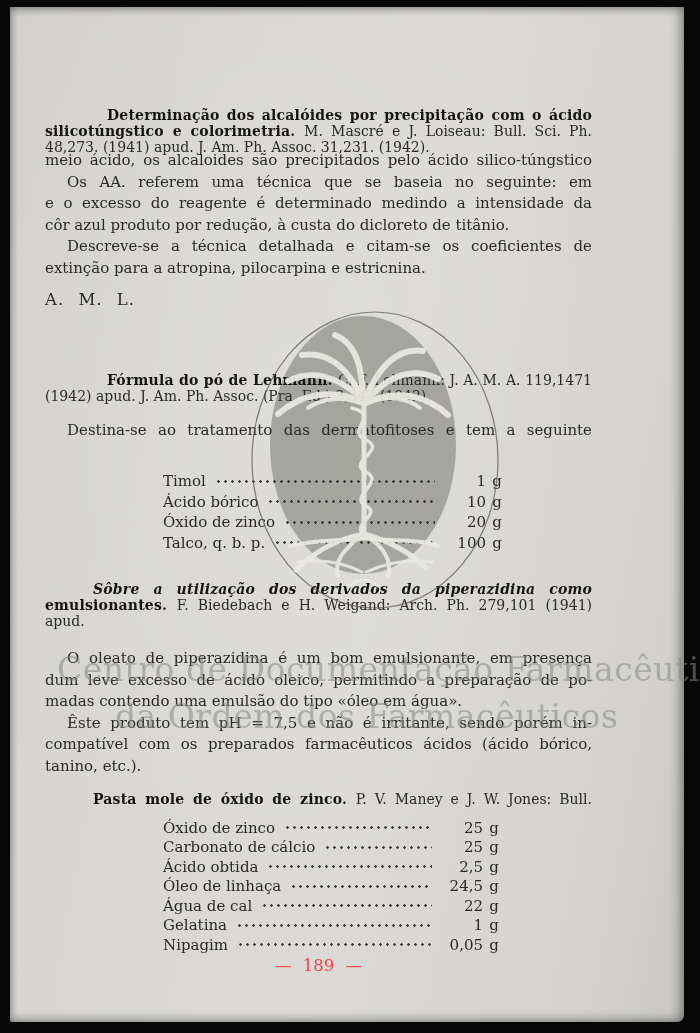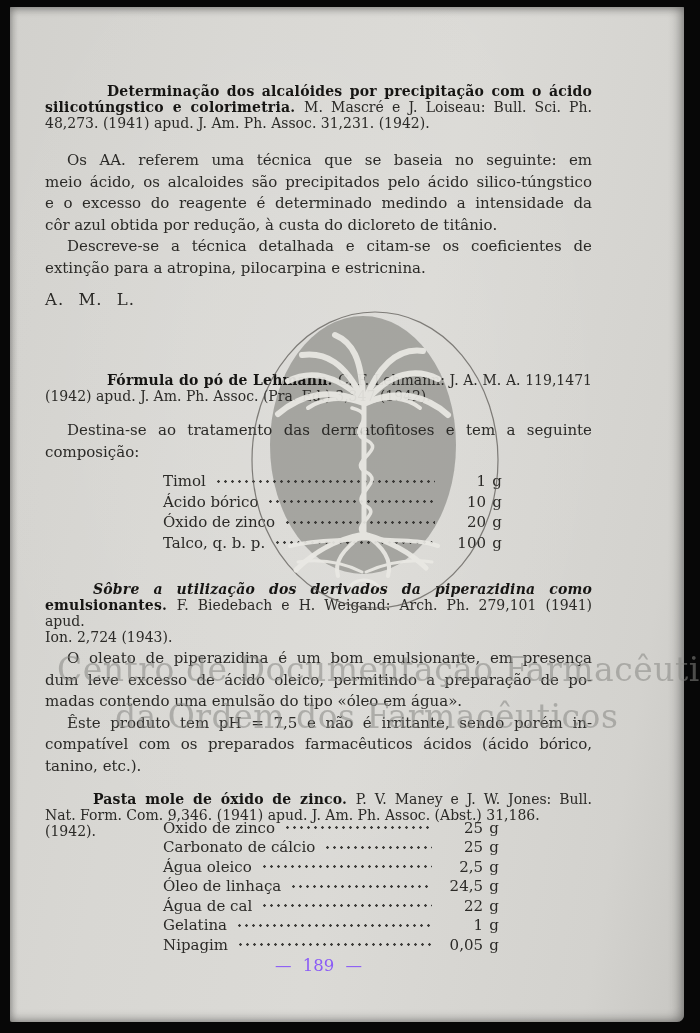--- a/index.html
+++ b/index.html
@@ -27,21 +27,21 @@
   .b{font-weight:700;color:#161513;letter-spacing:.2px;}
   .trow{display:flex;align-items:center;}
   .lbl{white-space:nowrap;}
   .dots{flex:1;height:15px;margin:0 7px 0 9px;
     background:radial-gradient(circle, rgba(48,47,44,.92) 1.05px, rgba(0,0,0,0) 1.5px);
     background-size:7px 15px;background-repeat:repeat-x;background-position:0 55%;}
   .val{width:44px;text-align:right;white-space:nowrap;}
   .unit{width:22px;text-align:center;}
   .sig{letter-spacing:1px;word-spacing:8px;text-align:left;}
   .title-center{text-align:center;letter-spacing:1.5px;color:#34332f;}
-  .pageno{text-align:center;word-spacing:6px;color:#8b5cf6;}
+  .pageno{text-align:center;word-spacing:6px;color:#ef4444;}
   .stamp-oval{
     position:absolute;left:270px;top:316px;width:186px;height:258px;
     background:#a1a19d;border-radius:50%;opacity:.95;z-index:1;
   }
   .stamp-top{position:absolute;left:238px;top:300px;z-index:3;pointer-events:none;}
   .wm{
     position:absolute;z-index:4;white-space:nowrap;
     color:rgba(134,134,131,.55);font-size:33px;letter-spacing:.5px;
     font-family:"DejaVu Serif","Liberation Serif",serif;
   }
@@ -53,39 +53,38 @@
 
 <div class="content">
 
   <div class="stamp-oval"></div>
 
   <div class="block sig" style="top:290px;left:45px;width:547px;font-size:16.5px;padding-right:32px;">A.  M.  L.</div>
 
 
   <div>
       <div class="block" style="top: 83px; left: 45px; width: 547px; font-size: 14px; line-height: 16px;">
-        <div class="jl" style="padding-left: 62px;"><span class="b">Determinação dos alcalóides por precipitação com o ácido</span></div>
+        <div class="jl" style="padding-left: 62px; margin-top: 24px;"><span class="b">Determinação dos alcalóides por precipitação com o ácido</span></div>
         <div class="jl"><span class="b">silicotúngstico e colorimetria. </span><span>M. Mascré e J. Loiseau: Bull. Sci. Ph.</span></div>
         <div class="ll"><span>48,273. (1941) apud. J. Am. Ph. Assoc. 31,231. (1942).</span></div>
       </div>
       <div class="block" style="top: 150px; left: 45px; width: 547px; font-size: 15px; line-height: 21.6px;">
+        <div class="jl"><span>meio ácido, os alcaloides são precipitados pelo ácido silico-túngstico</span></div>
         <div class="jl" style="padding-left: 22px;"><span>Os AA. referem uma técnica que se baseia no seguinte: em</span></div>
-        <div class="jl"><span>meio ácido, os alcaloides são precipitados pelo ácido silico-túngstico</span></div>
         <div class="jl"><span>e o excesso do reagente é determinado medindo a intensidade da</span></div>
-        <div class="ll"><span>côr azul obtida por redução, à custa do dicloreto de titânio.</span></div>
+        <div class="ll"><span>côr azul produto por redução, à custa do dicloreto de titânio.</span></div>
         <div class="jl" style="padding-left: 22px;"><span>Descreve-se a técnica detalhada e citam-se os coeficientes de</span></div>
         <div class="ll"><span>extinção para a atropina, pilocarpina e estricnina.</span></div>
       </div>
       <div class="block" style="top: 372px; left: 45px; width: 547px; font-size: 14px; line-height: 16px;">
         <div class="jl" style="padding-left: 62px;"><span class="b">Fórmula do pó de Lehmann. </span><span>C. F. Lehmann: J. A. M. A. 119,1471</span></div>
         <div class="ll"><span>(1942) apud. J. Am. Ph. Assoc. (Pra. Ed.) 3,347 (1942).</span></div>
       </div>
       <div class="block" style="top: 420px; left: 45px; width: 547px; font-size: 15px; line-height: 21.6px;">
         <div class="jl" style="padding-left: 22px;"><span>Destina-se ao tratamento das dermatofitoses e tem a seguinte</span></div>
-        <div class="ll"><span>composição:</span></div>
       </div>
       <div class="block" style="top: 471px; left: 163px; width: 345px; font-size: 15px;">
         <div class="trow" style="height: 20.5px;">
           <span class="lbl">Timol</span>
           <span class="dots"></span>
           <span class="val">1</span>
           <span class="unit">g</span>
         </div>
         <div class="trow" style="height: 20.5px;">
           <span class="lbl">Ácido bórico</span>
@@ -102,49 +101,47 @@
         <div class="trow" style="height: 20.5px;">
           <span class="lbl">Talco, q. b. p.</span>
           <span class="dots"></span>
           <span class="val">100</span>
           <span class="unit">g</span>
         </div>
       </div>
       <div class="block" style="top: 581px; left: 45px; width: 547px; font-size: 14px; line-height: 16px;">
         <div class="jl" style="padding-left: 48px; font-style: italic;"><span class="b">Sôbre a utilização dos derivados da piperazidina como</span></div>
         <div class="jl"><span class="b">emulsionantes. </span><span>F. Biedebach e H. Weigand: Arch. Ph. 279,101 (1941) apud.</span></div>
-        <div class="ll"><span>Ion. 2,724 (1943).</span></div>
       </div>
       <div class="block" style="top: 648px; left: 45px; width: 547px; font-size: 15px; line-height: 21.6px;">
         <div class="jl" style="padding-left: 22px;"><span>O oleato de piperazidina é um bom emulsionante, em presença</span></div>
         <div class="jl"><span>dum leve excesso de ácido oleico, permitindo a preparação de po-</span></div>
         <div class="ll"><span>madas contendo uma emulsão do tipo «óleo em água».</span></div>
         <div class="jl" style="padding-left: 22px;"><span>Êste produto tem pH = 7,5 e não é irritante, sendo porém in-</span></div>
         <div class="jl"><span>compatível com os preparados farmacêuticos ácidos (ácido bórico,</span></div>
         <div class="ll"><span>tanino, etc.).</span></div>
       </div>
       <div class="block" style="top: 791px; left: 45px; width: 547px; font-size: 14px; line-height: 16px;">
         <div class="jl" style="padding-left: 48px;"><span class="b">Pasta mole de óxido de zinco. </span><span>P. V. Maney e J. W. Jones: Bull.</span></div>
-        <div class="ll"><span>Nat. Form. Com. 9,346. (1941) apud. J. Am. Ph. Assoc. (Abst.) 31,186. (1942).</span></div>
       </div>
       <div class="block" style="top: 818px; left: 163px; width: 342px; font-size: 15px;">
         <div class="trow" style="height: 19.5px;">
           <span class="lbl">Óxido de zinco</span>
           <span class="dots"></span>
           <span class="val">25</span>
           <span class="unit">g</span>
         </div>
         <div class="trow" style="height: 19.5px;">
           <span class="lbl">Carbonato de cálcio</span>
           <span class="dots"></span>
           <span class="val">25</span>
           <span class="unit">g</span>
         </div>
         <div class="trow" style="height: 19.5px;">
-          <span class="lbl">Água oleico</span>
+          <span class="lbl">Ácido obtida</span>
           <span class="dots"></span>
           <span class="val">2,5</span>
           <span class="unit">g</span>
         </div>
         <div class="trow" style="height: 19.5px;">
           <span class="lbl">Óleo de linhaça</span>
           <span class="dots"></span>
           <span class="val">24,5</span>
           <span class="unit">g</span>
         </div>

